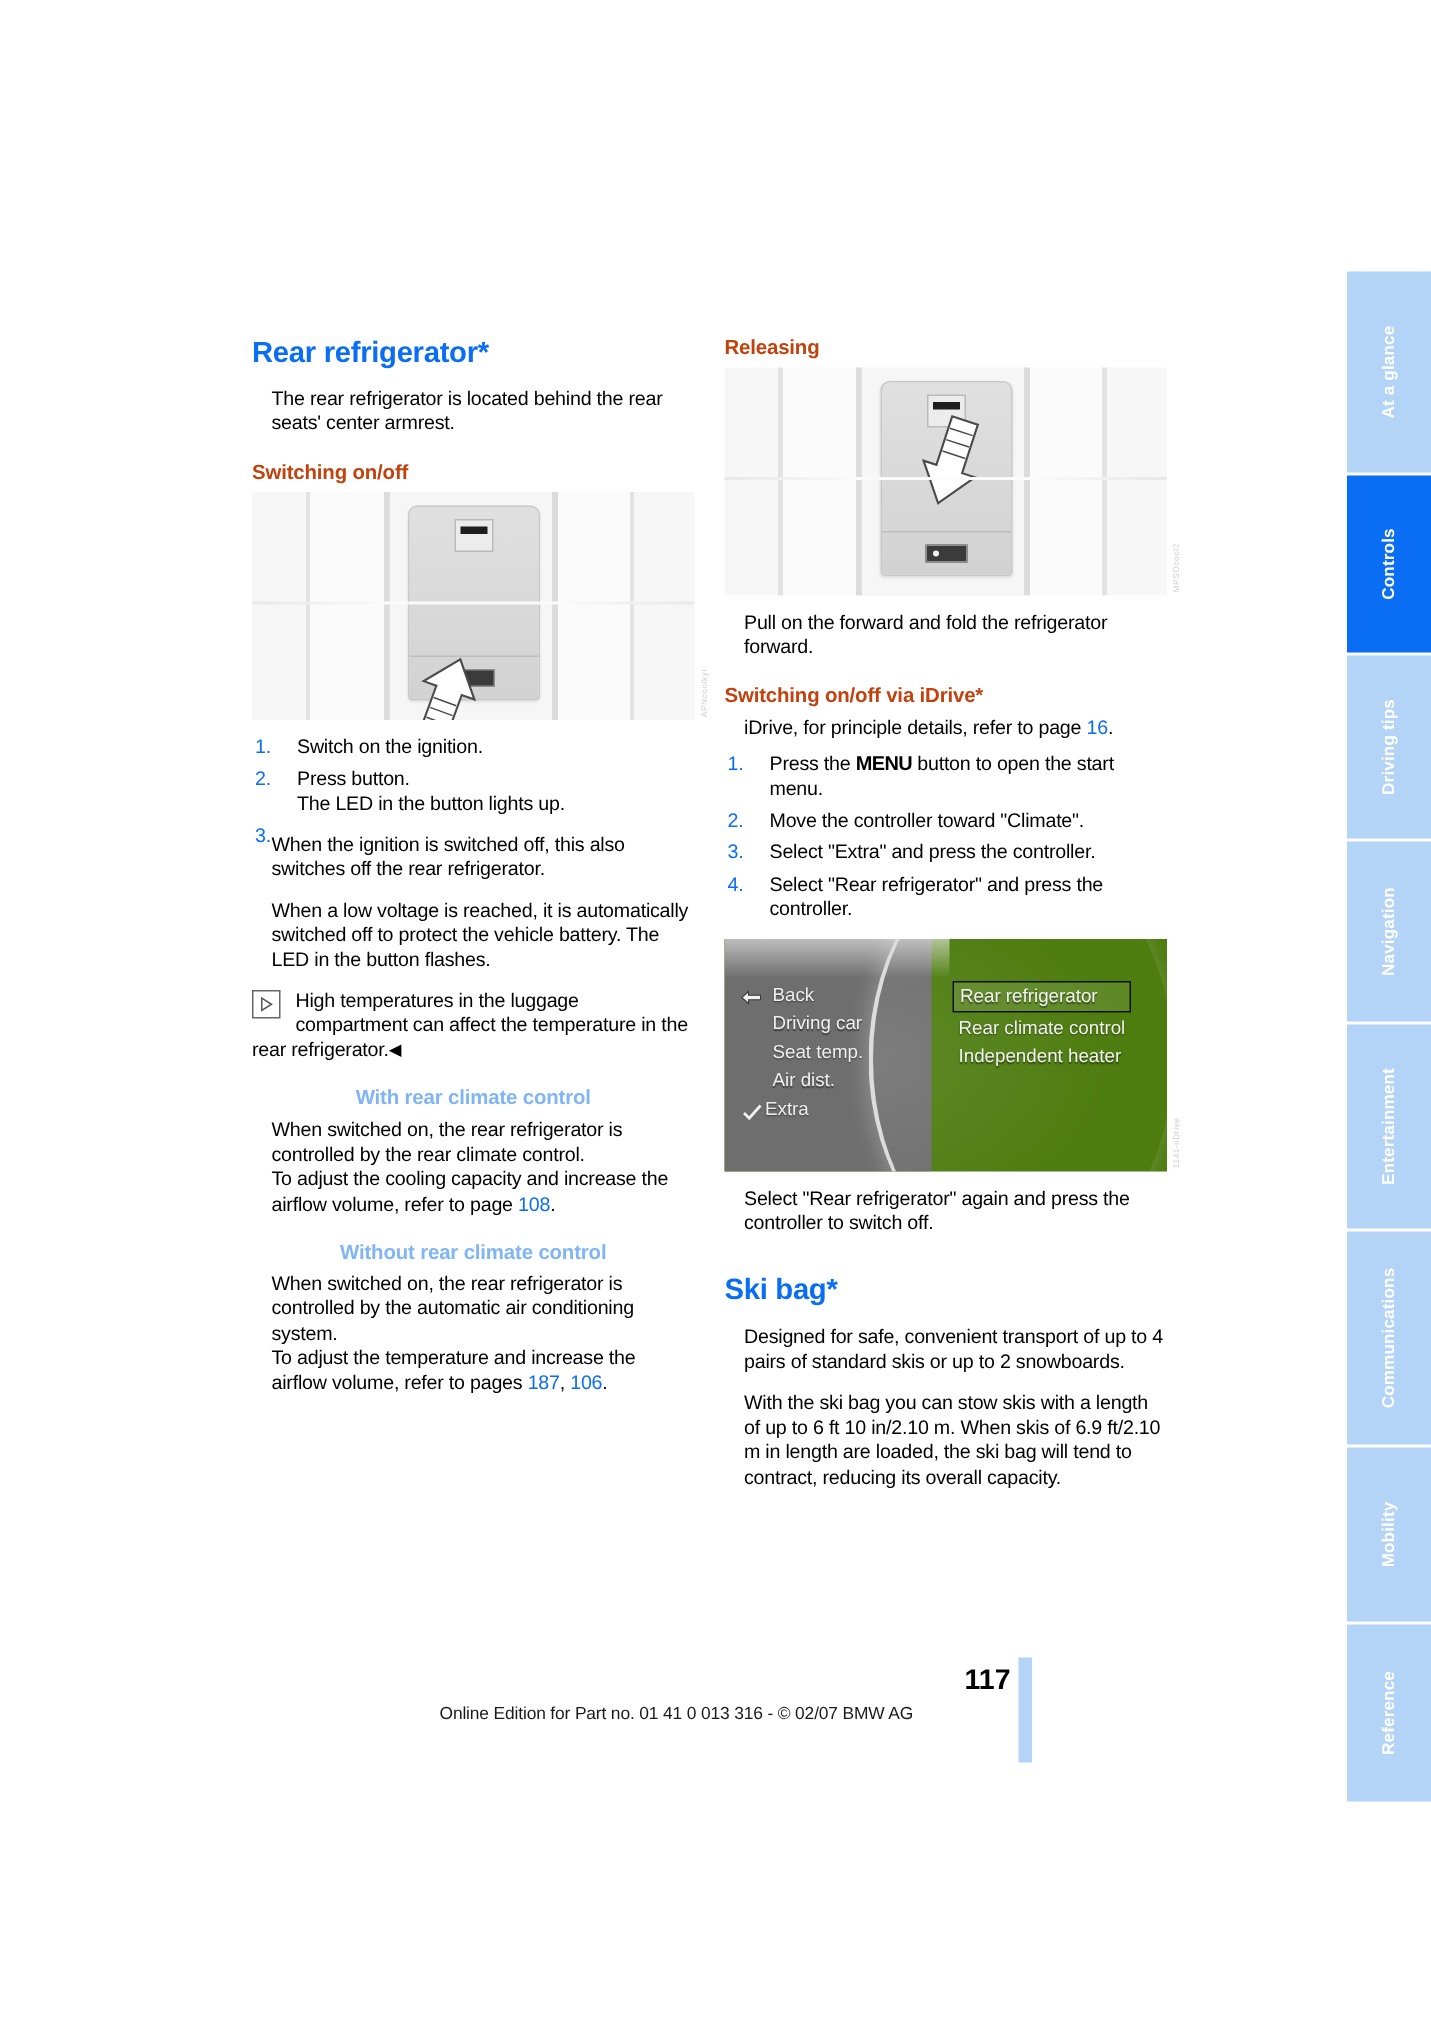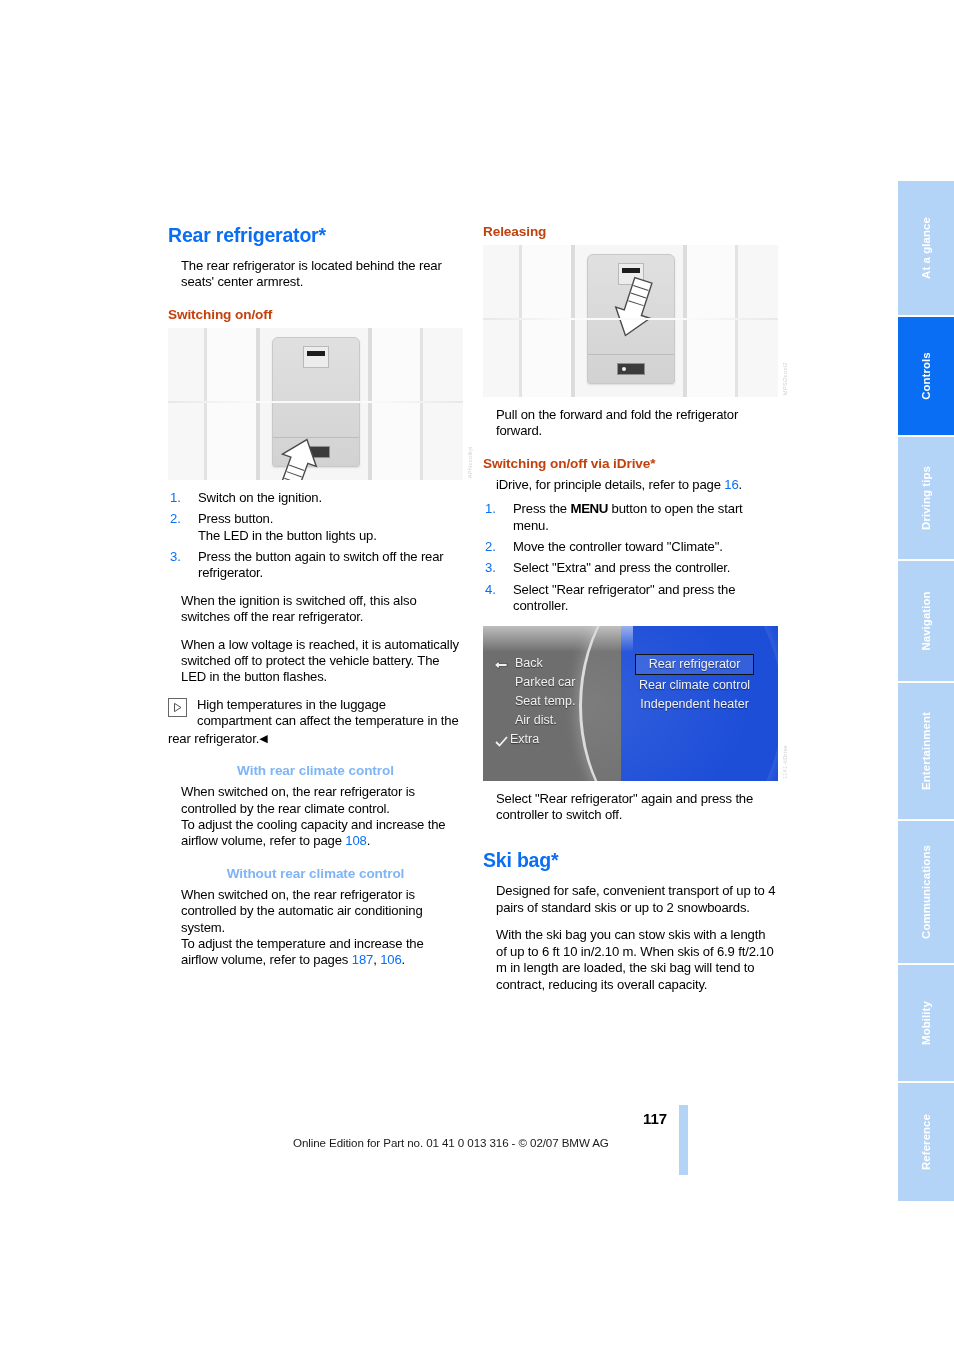--- a/index.html
+++ b/index.html
@@ -219,21 +219,21 @@
   }
   .arrow-svg {
     position: absolute;
   }
 
   
   .idrive {
     width: 295px;
     height: 155px;
     position: relative;
-    background: #1d4ed8;
+    background: #4d7c0f;
     overflow: hidden;
     font-family: "Liberation Sans", sans-serif;
   }
   .idrive .left-pane {
     position: absolute;
     left: 0; top: 0; bottom: 0;
     width: 138px;
     background: #6e6e6e;
   }
   .idrive .swoosh {
@@ -274,21 +274,20 @@
   .idrive .menu-right {
     left: 152px;
     top: 28px;
   }
   .idrive .menu-right li {
     color: #f3f3f3;
     font-size: 12.5px;
     line-height: 19px;
     text-shadow: 0 1px 1px rgba(0,0,0,0.5);
     padding: 0 4px;
-    text-align: center;
   }
   .idrive .menu-right li.selected {
     border: 1px solid #111;
     background: rgba(255,255,255,0.10);
     margin: 0 0 1px 0;
   }
   .icon-back {
     position: absolute;
     left: 0; top: 4px;
     width: 16px; height: 11px;
@@ -321,21 +320,21 @@
     position: absolute;
     left: 50%;
     top: 50%;
     transform: translate(-50%, -50%) rotate(-90deg);
     white-space: nowrap;
   }
   .page-number {
     position: absolute;
     left: 643px;
     top: 1110px;
-    font-size: 15px;
+    font-size: 19px;
     font-weight: bold;
     color: #000;
   }
   .page-bar {
     position: absolute;
     left: 679px;
     top: 1105px;
     width: 9px;
     height: 70px;
     background: #b3d3f7;
@@ -386,21 +385,20 @@
         <span class="num">1.</span>
         <span>Switch on the ignition.</span>
       </li>
       <li>
         <span class="num">2.</span>
         <span style="white-space:pre-line">Press button.
 The LED in the button lights up.</span>
       </li>
       <li>
         <span class="num">3.</span>
-        <span>Press the button again to switch off the rear refrigerator.</span>
       </li>
     </ol>
 
     <p class="body">When the ignition is switched off, this also switches off the rear refrigerator.</p>
 
     <p class="body">When a low voltage is reached, it is automatically switched off to protect the vehicle battery. The LED in the button flashes.</p>
 
     <div class="note">
       <span class="note-icon">
         <svg width="11" height="11" viewBox="0 0 11 11">
@@ -484,21 +482,21 @@
         <ul class="menu-left">
           <li>
             <span class="icon-back">
               <svg width="16" height="11" viewBox="0 0 16 11">
                 <path d="M6 1 L1.5 5 L6 9 L6 6.5 L14 6.5 L14 3.5 L6 3.5 Z" fill="#f0f0f0" stroke="#3a3a3a" stroke-width="0.7"></path>
               </svg>
             </span>
             <span>Back</span>
           </li>
           <li>
-            <span>Parked car</span>
+            <span>Driving car</span>
           </li>
           <li>
             <span>Seat temp.</span>
           </li>
           <li>
             <span>Air dist.</span>
           </li>
           <li style="padding-left:17px">
             <span class="icon-check">
               <svg width="13" height="11" viewBox="0 0 13 11">

